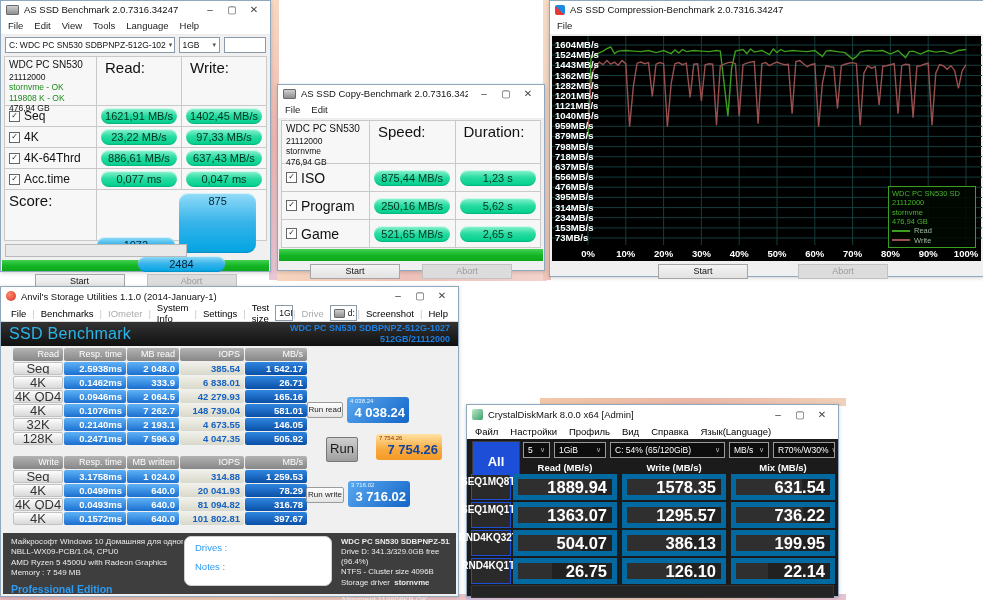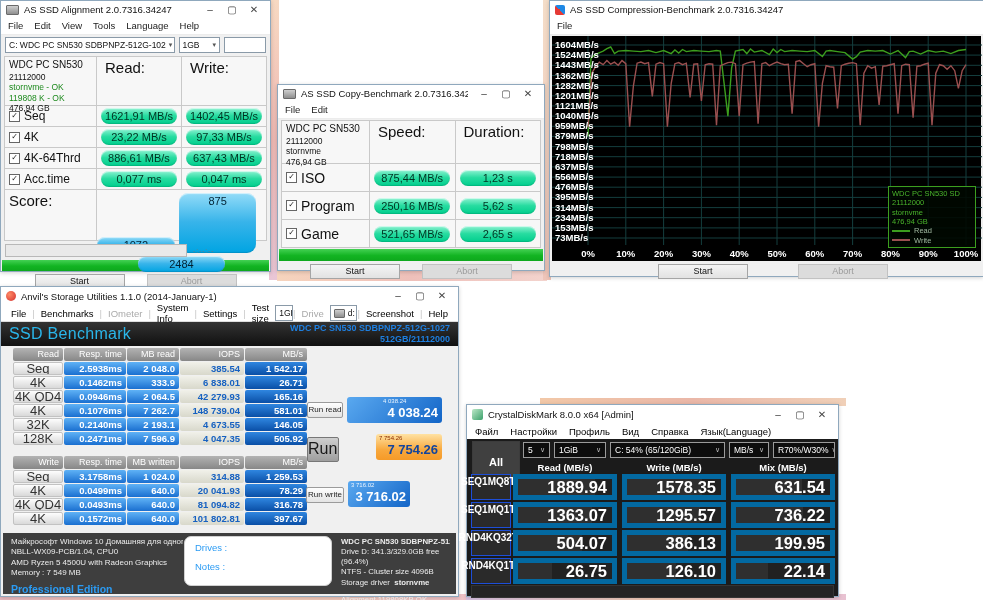--- a/index.html
+++ b/index.html
@@ -70,21 +70,21 @@
   .g5{position:absolute;left:12px;display:grid;grid-template-columns:50px 62px 52px 64px 62px;gap:1px;}
   .g5>div{height:13px;line-height:13px;border-radius:2px;box-sizing:border-box;overflow:hidden;}
   .hc{background:linear-gradient(#b3b3b3,#878787);color:#fff;font-size:9px;text-align:right;padding:0 4px;}
   .lc{background:linear-gradient(#fdfdfd,#d9d9d9);border:1px solid #c2c2c2;color:#333;font-size:13px;text-align:center;line-height:11px !important;}
   .bc{background:linear-gradient(#5fb2f6,#1a6fd0);color:#fff;font-weight:bold;font-size:9.5px;text-align:right;padding:0 4px;}
   .ioc{background:linear-gradient(#f1f1ea,#d8d8cb);color:#1661c1;font-weight:bold;font-size:9.5px;text-align:right;padding:0 4px;}
   .mc{background:linear-gradient(#2f86e0,#0a4fa6);color:#fff;font-weight:bold;font-size:9.5px;text-align:right;padding:0 4px;}
   .runbtn{position:absolute;background:linear-gradient(#fefefe,#e4e4e4);border:1px solid #9b9b9b;border-radius:2px;
           font-size:8px;color:#222;text-align:center;}
   .runbig{position:absolute;background:linear-gradient(#cfcfcf,#9e9e9e);border:1px solid #777;border-radius:2px;
-          font-size:16px;color:#1a1a1a;}
+          font-size:13px;color:#1a1a1a;text-align:center;margin-left:19px;}
   .sbox{position:absolute;border-radius:3px;}
   .sbox .mini{display:block;font-size:6px;color:#eaf4ff;padding:1px 0 0 3px;line-height:1;}
   .sbox .big{display:block;text-align:right;font-weight:bold;font-size:13px;padding:1px 4px 2px;line-height:1.2;}
   .sblue{background:linear-gradient(135deg,#5aa9f0,#1365c7);}
   .sblue .big{color:#fff;}
   .sorange{background:linear-gradient(#ffe2a3,#f8a93e 60%,#f59a28);}
   .sorange .mini{color:#8b2f00;}
   .sorange .big{color:#14459c;}
   .anv-foot{position:absolute;left:2px;right:2px;bottom:2px;height:61px;background:#3e3e3e;color:#ececec;
             font-size:8px;line-height:1.3;padding:4px 8px;box-sizing:border-box;}
@@ -93,22 +93,22 @@
               color:#2b9bf3;font-size:9.5px;padding:5px 10px;box-sizing:border-box;}
   .notespanel div{margin-bottom:7px;}
   .rinfo{position:absolute;left:338px;top:4px;right:6px;font-size:7.8px;line-height:1.3;}
   .rinfo .hd{font-weight:bold;white-space:nowrap;overflow:hidden;}
   .rinfo .gap{height:7px;}
   
   .cdm-tb{height:19px;}
   .cdm-ic{width:11px;height:11px;border-radius:2px;background:linear-gradient(135deg,#bde8c8,#3aa06a);flex:0 0 auto;}
   .cdm-mb{height:15px;display:flex;align-items:center;gap:12px;background:#fff;font-size:9.5px;padding:0 8px;}
   .cdm-body{position:relative;background:#1b1b1b;height:157px;}
-  .allbtn{position:absolute;left:5px;top:2px;width:46px;height:39px;background:#404040;border:1px solid #3c3c3c;
-          color:#fff;font-weight:bold;font-size:11px;display:flex;align-items:center;justify-content:center;}
+  .allbtn{position:absolute;left:5px;top:2px;width:46px;height:39px;background:#1d4ed8;border:1px solid #3c3c3c;
+          color:#fff;font-weight:bold;font-size:13px;display:flex;align-items:center;justify-content:center;}
   .dcombo{position:absolute;top:3px;height:16px;background:#0d0d0d;border:1px solid #9a9a9a;color:#fff;
           font-size:8.5px;display:flex;align-items:center;padding:0 4px;box-sizing:border-box;white-space:nowrap;overflow:hidden;}
   .dcombo .arr{margin-left:auto;color:#bbb;font-size:7px;padding-left:3px;}
   .chead{position:absolute;top:23px;color:#fff;font-weight:bold;font-size:9.5px;text-align:center;}
   .rlabel{position:absolute;left:4px;width:40px;height:26px;background:#2a2a2a;border:1px solid #1d4ed8;box-sizing:border-box;
           color:#fff;font-size:10px;font-weight:bold;text-align:center;display:flex;justify-content:center;line-height:1.3;}
   .vcell{position:absolute;height:26px;background:#212121;border:5px solid #0369a1;box-sizing:border-box;overflow:hidden;}
   .vcell .bar{position:absolute;left:0;top:0;bottom:0;background:#2f2f2f;}
   .vcell .num{position:absolute;right:5px;top:50%;transform:translateY(-50%);color:#fff;font-weight:bold;font-size:16.5px;}
   .cdmstatus{position:absolute;left:4px;right:4px;top:146px;height:11px;background:#242424;border:1px solid #343434;}
@@ -121,21 +121,21 @@
   <div class="sliver" style="left:269px;top:0;width:10px;height:280px;background:linear-gradient(#f7d9c2,#efb9b4 50%,#e9c6d6);"></div>
   <div class="sliver" style="left:277px;top:269px;width:270px;height:12px;background:linear-gradient(90deg,#f6d4bd,#eec0ba,#f3d3cd);"></div>
   <div class="sliver" style="left:543px;top:0;width:8px;height:280px;background:linear-gradient(#f4ddc8,#eec4b8);"></div>
   <div class="sliver" style="left:540px;top:398px;width:306px;height:8px;background:linear-gradient(90deg,#f2c8a8,#eab7a8,#f0d0b8);"></div>
   <div class="sliver" style="left:0;top:594px;width:470px;height:6px;background:linear-gradient(90deg,#e9b9c0,#f3cdb2,#eec2c8);"></div>
   <div class="sliver" style="left:466px;top:594px;width:380px;height:6px;background:linear-gradient(90deg,#d9c2e2,#f0c8b2,#e8c2d2);"></div>
 
   <section class="win" style="left:0;top:0;width:271px;height:272px;">
     <div class="tb assd-tb">
       <span class="drive-ic"></span>
-      <span class="ttl">AS SSD Alignment 2.0.7316.34247</span>
+      <span class="ttl">AS SSD Benchmark 2.0.7316.34247</span>
       <span class="wctl">
         <span>–</span>
         <span>▢</span>
         <span>✕</span>
       </span>
     </div>
     <div class="mb assd-mb">
       <span>File</span>
       <span>Edit</span>
       <span>View</span>
@@ -518,21 +518,21 @@
         <div class="mc">316.78</div>
 
         <div class="lc">4K QD16</div>
         <div class="bc">0.1572ms</div>
         <div class="bc">640.0</div>
         <div class="ioc">101 802.81</div>
         <div class="mc">397.67</div>
       </div>
 
       <span class="runbtn" style="left:306px;top:56px;width:34px;height:14px;line-height:13px;">Run read</span>
-      <span class="sbox sblue" style="left:346px;top:51px;width:62px;padding-left:33px;">
+      <span class="sbox sblue" style="left:346px;top:51px;width:62px;">
         <span class="mini">4 038.24</span>
         <span class="big">4 038.24</span>
       </span>
       <span class="runbig" style="left:306px;top:91px;width:30px;height:23px;line-height:22px;">Run</span>
       <span class="sbox sorange" style="left:375px;top:88px;width:66px;">
         <span class="mini">7 754.26</span>
         <span class="big">7 754.26</span>
       </span>
       <span class="runbtn" style="left:305px;top:141px;width:36px;height:14px;line-height:13px;">Run write</span>
       <span class="sbox sblue" style="left:347px;top:135px;width:62px;">

